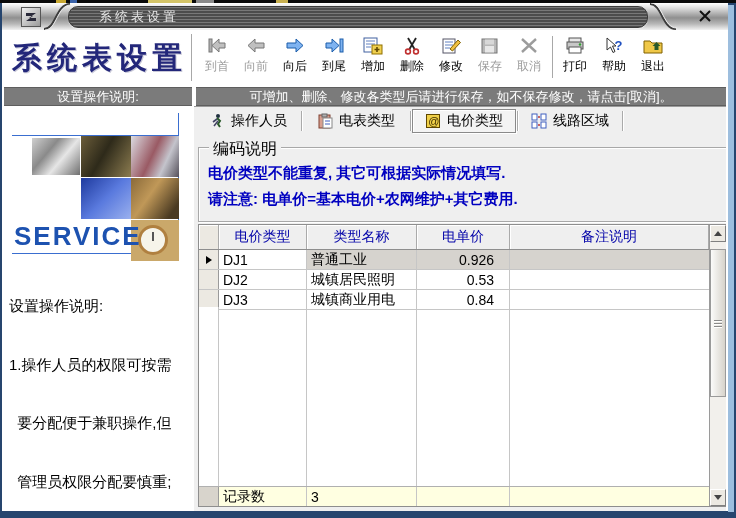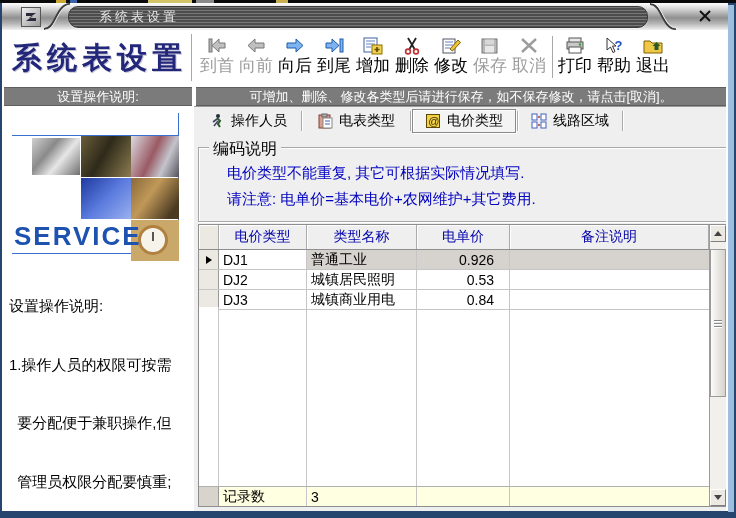--- a/index.html
+++ b/index.html
@@ -28,21 +28,21 @@
 
   
   .header{position:absolute;left:0;top:27px;right:0;height:55px;background:#fff;}
   .big-title{position:absolute;left:10px;top:8px;font-size:30px;font-weight:bold;color:#23277A;
     letter-spacing:5px;text-shadow:1px 1px 0 #c8c8d8;}
   .hdr-divider{position:absolute;left:189px;top:4px;width:1px;height:47px;background:#a8a8a8;box-shadow:1px 0 0 #fff;}
   .toolbar{position:absolute;left:196px;top:4px;display:flex;align-items:flex-start;}
   .tbtn{width:38px;height:48px;margin-right:1px;display:flex;flex-direction:column;align-items:center;
     justify-content:flex-start;cursor:pointer;}
   .tbtn .ticon{height:24px;display:flex;align-items:center;justify-content:center;}
-  .tbtn .tlabel{font-size:17px;color:#000;line-height:16px;white-space:nowrap;}
+  .tbtn .tlabel{font-size:12px;color:#000;line-height:16px;white-space:nowrap;}
   .tbtn.disabled .tlabel{color:#9c9c9c;}
   .tsep{width:1px;background:#a8a8a8;box-shadow:1px 0 0 #fff;height:42px;margin:2px 3px 0 3px;}
 
   
   .bar{position:absolute;top:84px;height:19px;background:#7B7B7B;color:#fff;font-size:13px;
     display:flex;align-items:center;justify-content:center;border-top:1px solid #5e5e5e;
     border-bottom:1px solid #5e5e5e;box-sizing:border-box;white-space:nowrap;overflow:hidden;}
   .bar-left{left:2px;width:188px;}
   .bar-right{left:194px;right:2px;}
 
@@ -70,21 +70,21 @@
   .tabs{position:absolute;left:2px;top:1px;height:26px;display:flex;align-items:center;}
   .tab{height:24px;display:flex;align-items:center;justify-content:center;gap:6px;font-size:14px;
     color:#000;cursor:pointer;box-sizing:border-box;}
   .tab-sep{width:1px;height:20px;background:#aaa;box-shadow:1px 0 0 #fff;margin:0 1px;}
   .tab.selected{border:1px solid #8a8a8a;background:#f4f4f4;
     box-shadow:inset 1px 1px 0 #ffffff, 1px 1px 0 #ffffff;}
 
   .groupbox{position:absolute;left:4px;top:40px;width:528px;height:73px;
     border:1px solid #a8a8a8;box-shadow:inset 1px 1px 0 #fff,1px 1px 0 #fff;background:#EFEFEF;}
   .gb-legend{position:absolute;top:-9px;left:10px;background:#EFEFEF;padding:0 4px;font-size:16px;color:#000;}
-  .gb-lines{padding:12px 0 0 28px;}
+  .gb-lines{padding:12px 0 0 9px;font-weight:bold;}
   .gb-line{font-size:15px;color:#0000C0;line-height:26px;white-space:nowrap;}
 
   
   .grid{position:absolute;left:4px;top:117px;width:530px;height:283px;background:#fff;
     border:1px solid #8e8e8e;box-sizing:border-box;display:flex;}
   .grid-main{flex:1;position:relative;overflow:hidden;}
   .gr{display:flex;width:100%;}
   .gc{box-sizing:border-box;border-right:1px solid #c6c6c6;overflow:hidden;white-space:nowrap;
     display:flex;align-items:center;}
   .gc.ind{width:20px;background:#ECE9E2;border-right:1px solid #9a9a9a;justify-content:center;}

